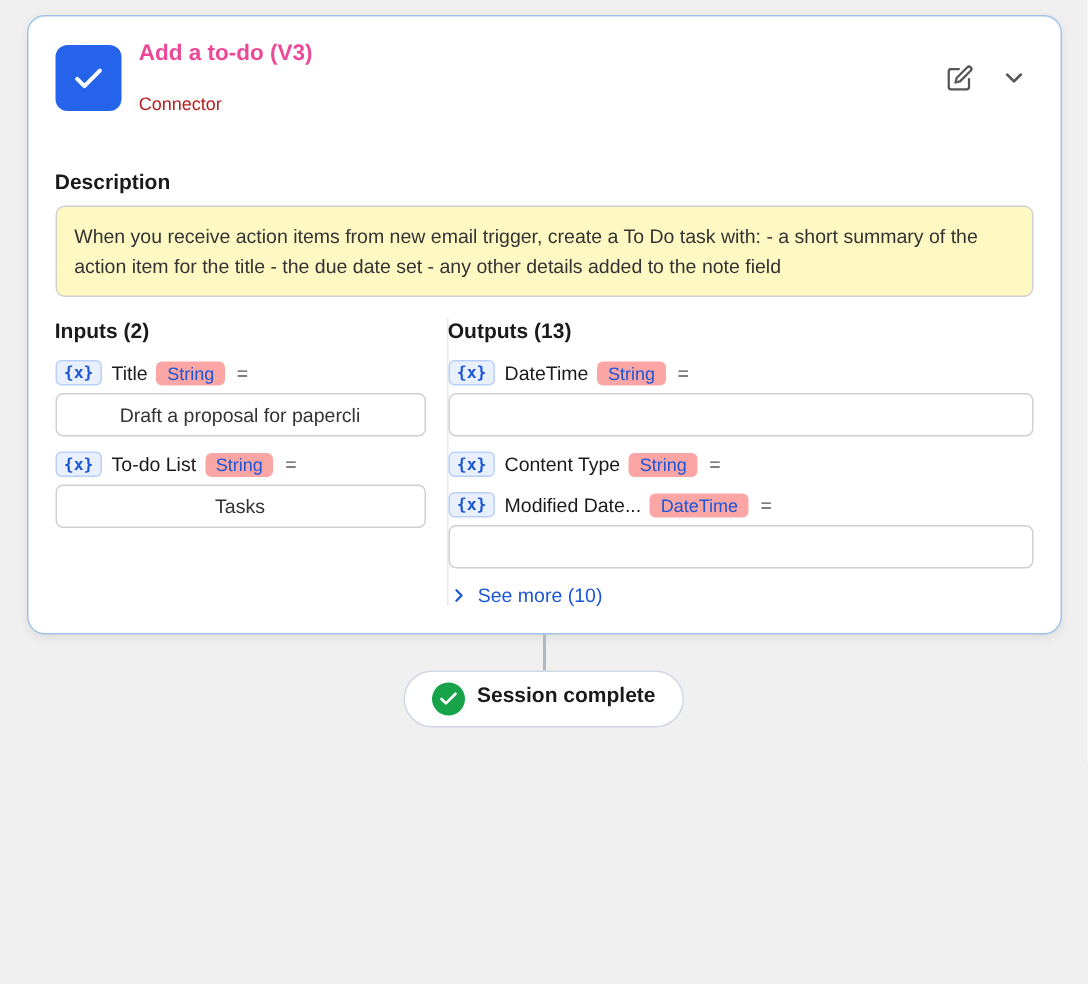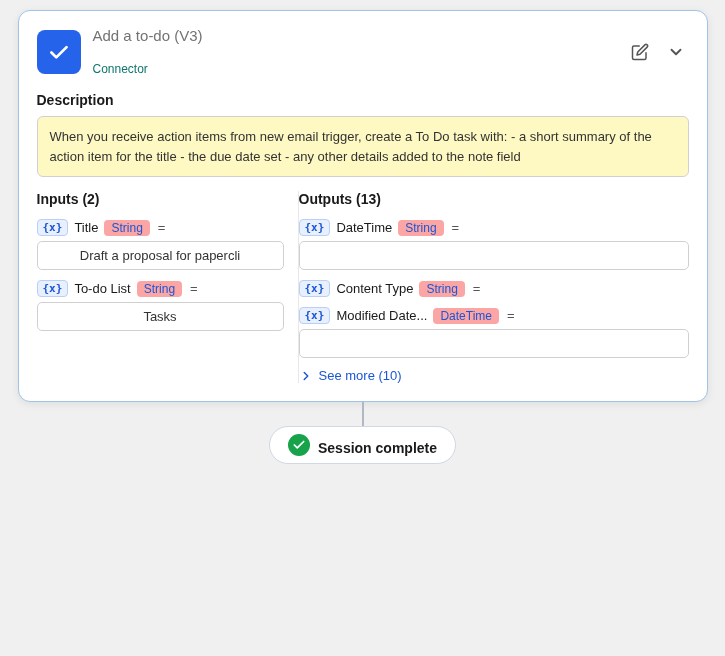--- a/index.html
+++ b/index.html
@@ -49,28 +49,28 @@
     .header-icon svg {
       width: 26px;
       height: 26px;
     }
 
     .header-text {
       flex: 1;
     }
 
     .header-title {
-      font-weight: 400;
+      font-weight: 700;
       font-size: 15px;
-      color: #737373;
+      color: #ec4899;
     }
 
     .header-subtitle {
       font-size: 12px;
-      color: #0f766e;
+      color: #b91c1c;
       margin-top: 18px;
     }
 
     .header-actions {
       display: flex;
       gap: 10px;
       align-items: center;
     }
 
     .header-actions button {
@@ -80,20 +80,21 @@
       color: #555;
       padding: 4px;
       border-radius: 4px;
       display: flex;
       align-items: center;
       justify-content: center;
     }
 
     .description-section {
       padding: 4px 18px 14px 18px;
+      margin-top: 21px;
     }
 
     .description-label {
       font-weight: 700;
       font-size: 14px;
       color: #1a1a1a;
       margin-bottom: 8px;
     }
 
     .description-box {
@@ -198,21 +199,21 @@
     .connector-line {
       width: 2px;
       height: 24px;
       background: #b0b8c4;
       margin: 0 auto;
       position: relative;
     }
 
     .session-badge {
       display: flex;
-      align-items: flex-end;
+      align-items: flex-start;
       gap: 8px;
       background: #fff;
       border: 1.5px solid #d0d8e4;
       border-radius: 20px;
       padding: 7px 18px;
       font-weight: 600;
       font-size: 14px;
       color: #1a1a1a;
       margin-top: 0;
     }

